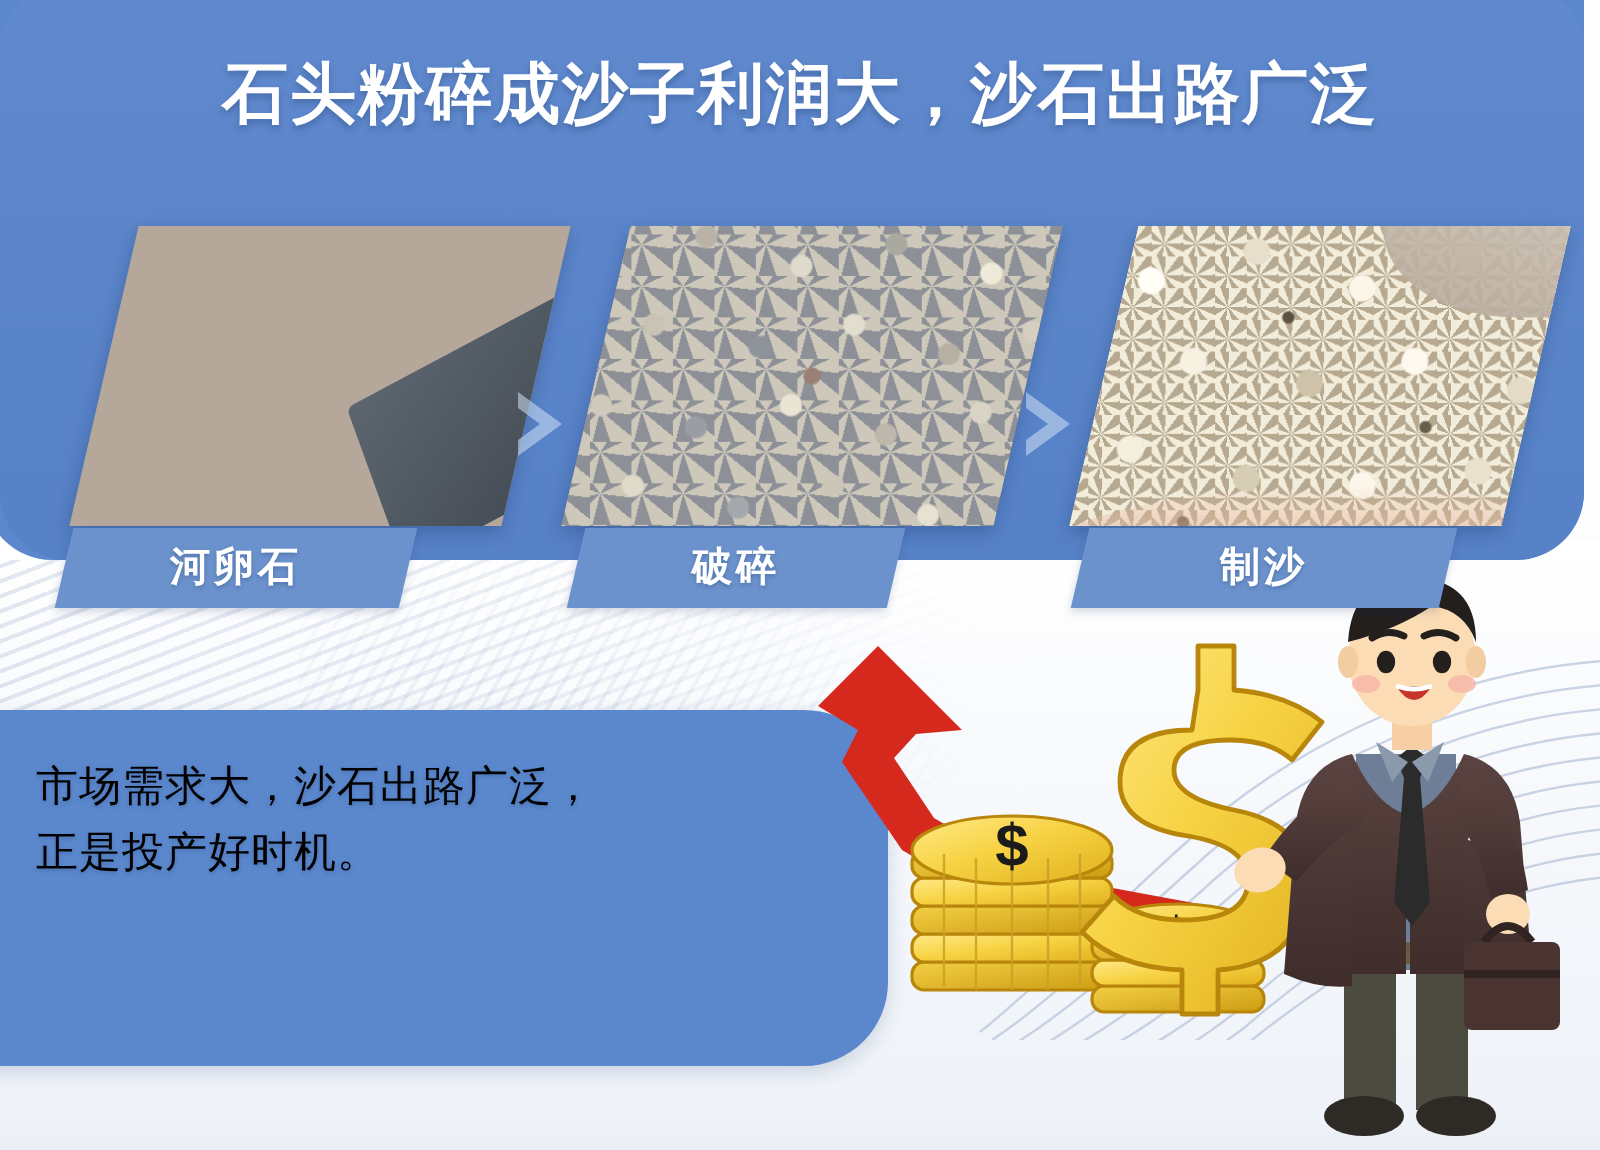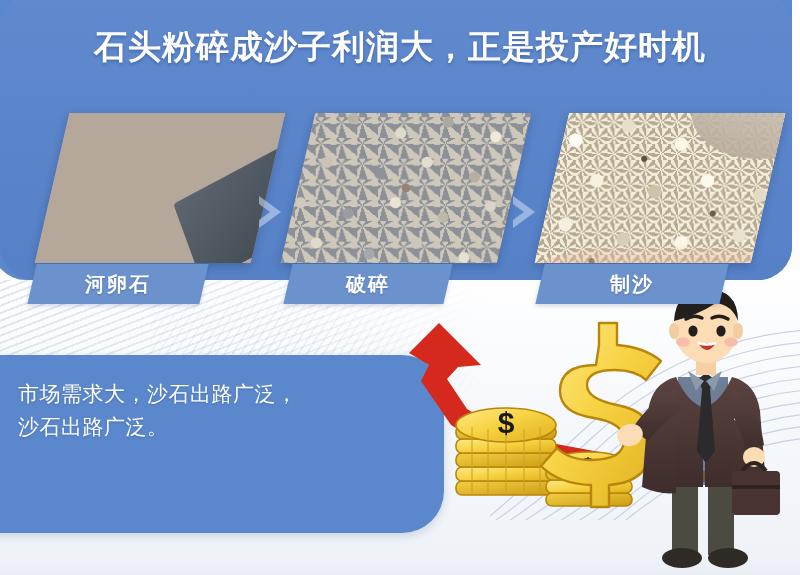--- a/index.html
+++ b/index.html
@@ -202,21 +202,21 @@
   
   .copy-panel {
     position:absolute; left:-30px; top:355px; width:474px; height:178px;
     background:#5b88cd;
     border-radius:0 42px 42px 0;
     z-index:4;
     box-shadow:0 3px 10px rgba(30,60,110,0.18);
   }
   .copy-panel .lines {
     position:absolute; left:48px; top:22px; right:32px;
-    color:#ffffff;
+    color:#000000;
   }
   .copy-line {
     font-size:21px; line-height:33px; letter-spacing:.5px;
     text-shadow:0 1px 2px rgba(30,60,110,0.30);
     white-space:nowrap;
   }
   .copy-line.gap { margin-top:16px; }
 
   
   .red-arrow { position:absolute; left:395px; top:305px; width:210px; height:190px; z-index:5; }
@@ -252,21 +252,21 @@
     </g>
   </svg>
 
   <div class="bg-diag"></div>
   <div class="bg-diag2"></div>
 
   <div class="banner">
     <div class="banner-inner"></div>
   </div>
 
-  <div class="title">石头粉碎成沙子利润大，正是投产好时机</div>
+  <div class="title">石头粉碎成沙子利润大，沙石出路广泛</div>
 
   <div class="photo" id="photo1">
     <div class="inner pebbles"></div>
   </div>
   <div class="photo" id="photo2">
     <div class="inner gravel"></div>
   </div>
   <div class="photo" id="photo3">
     <div class="inner sand"></div>
   </div>
@@ -284,21 +284,21 @@
   <div class="tab" id="tab2">
     <span>破碎</span>
   </div>
   <div class="tab" id="tab3">
     <span>制沙</span>
   </div>
 
   <div class="copy-panel">
     <div class="lines">
       <div class="copy-line">市场需求大，沙石出路广泛，</div>
-      <div class="copy-line">沙石出路广泛。</div>
+      <div class="copy-line">正是投产好时机。</div>
     </div>
   </div>
 
   <svg class="red-arrow" viewBox="0 0 210 190">
     <path d="M44 18 L86 60 L63 62 L52 74 L72 104 L118 131 L210 148 L210 172 L110 152 L56 120 L26 76 L34 60 L14 48 Z" fill="#d6291d"></path>
   </svg>
 
   <svg class="art" viewBox="0 0 360 290">
     <defs>
       <linearGradient id="gold" x1="0" y1="0" x2="1" y2="1">

